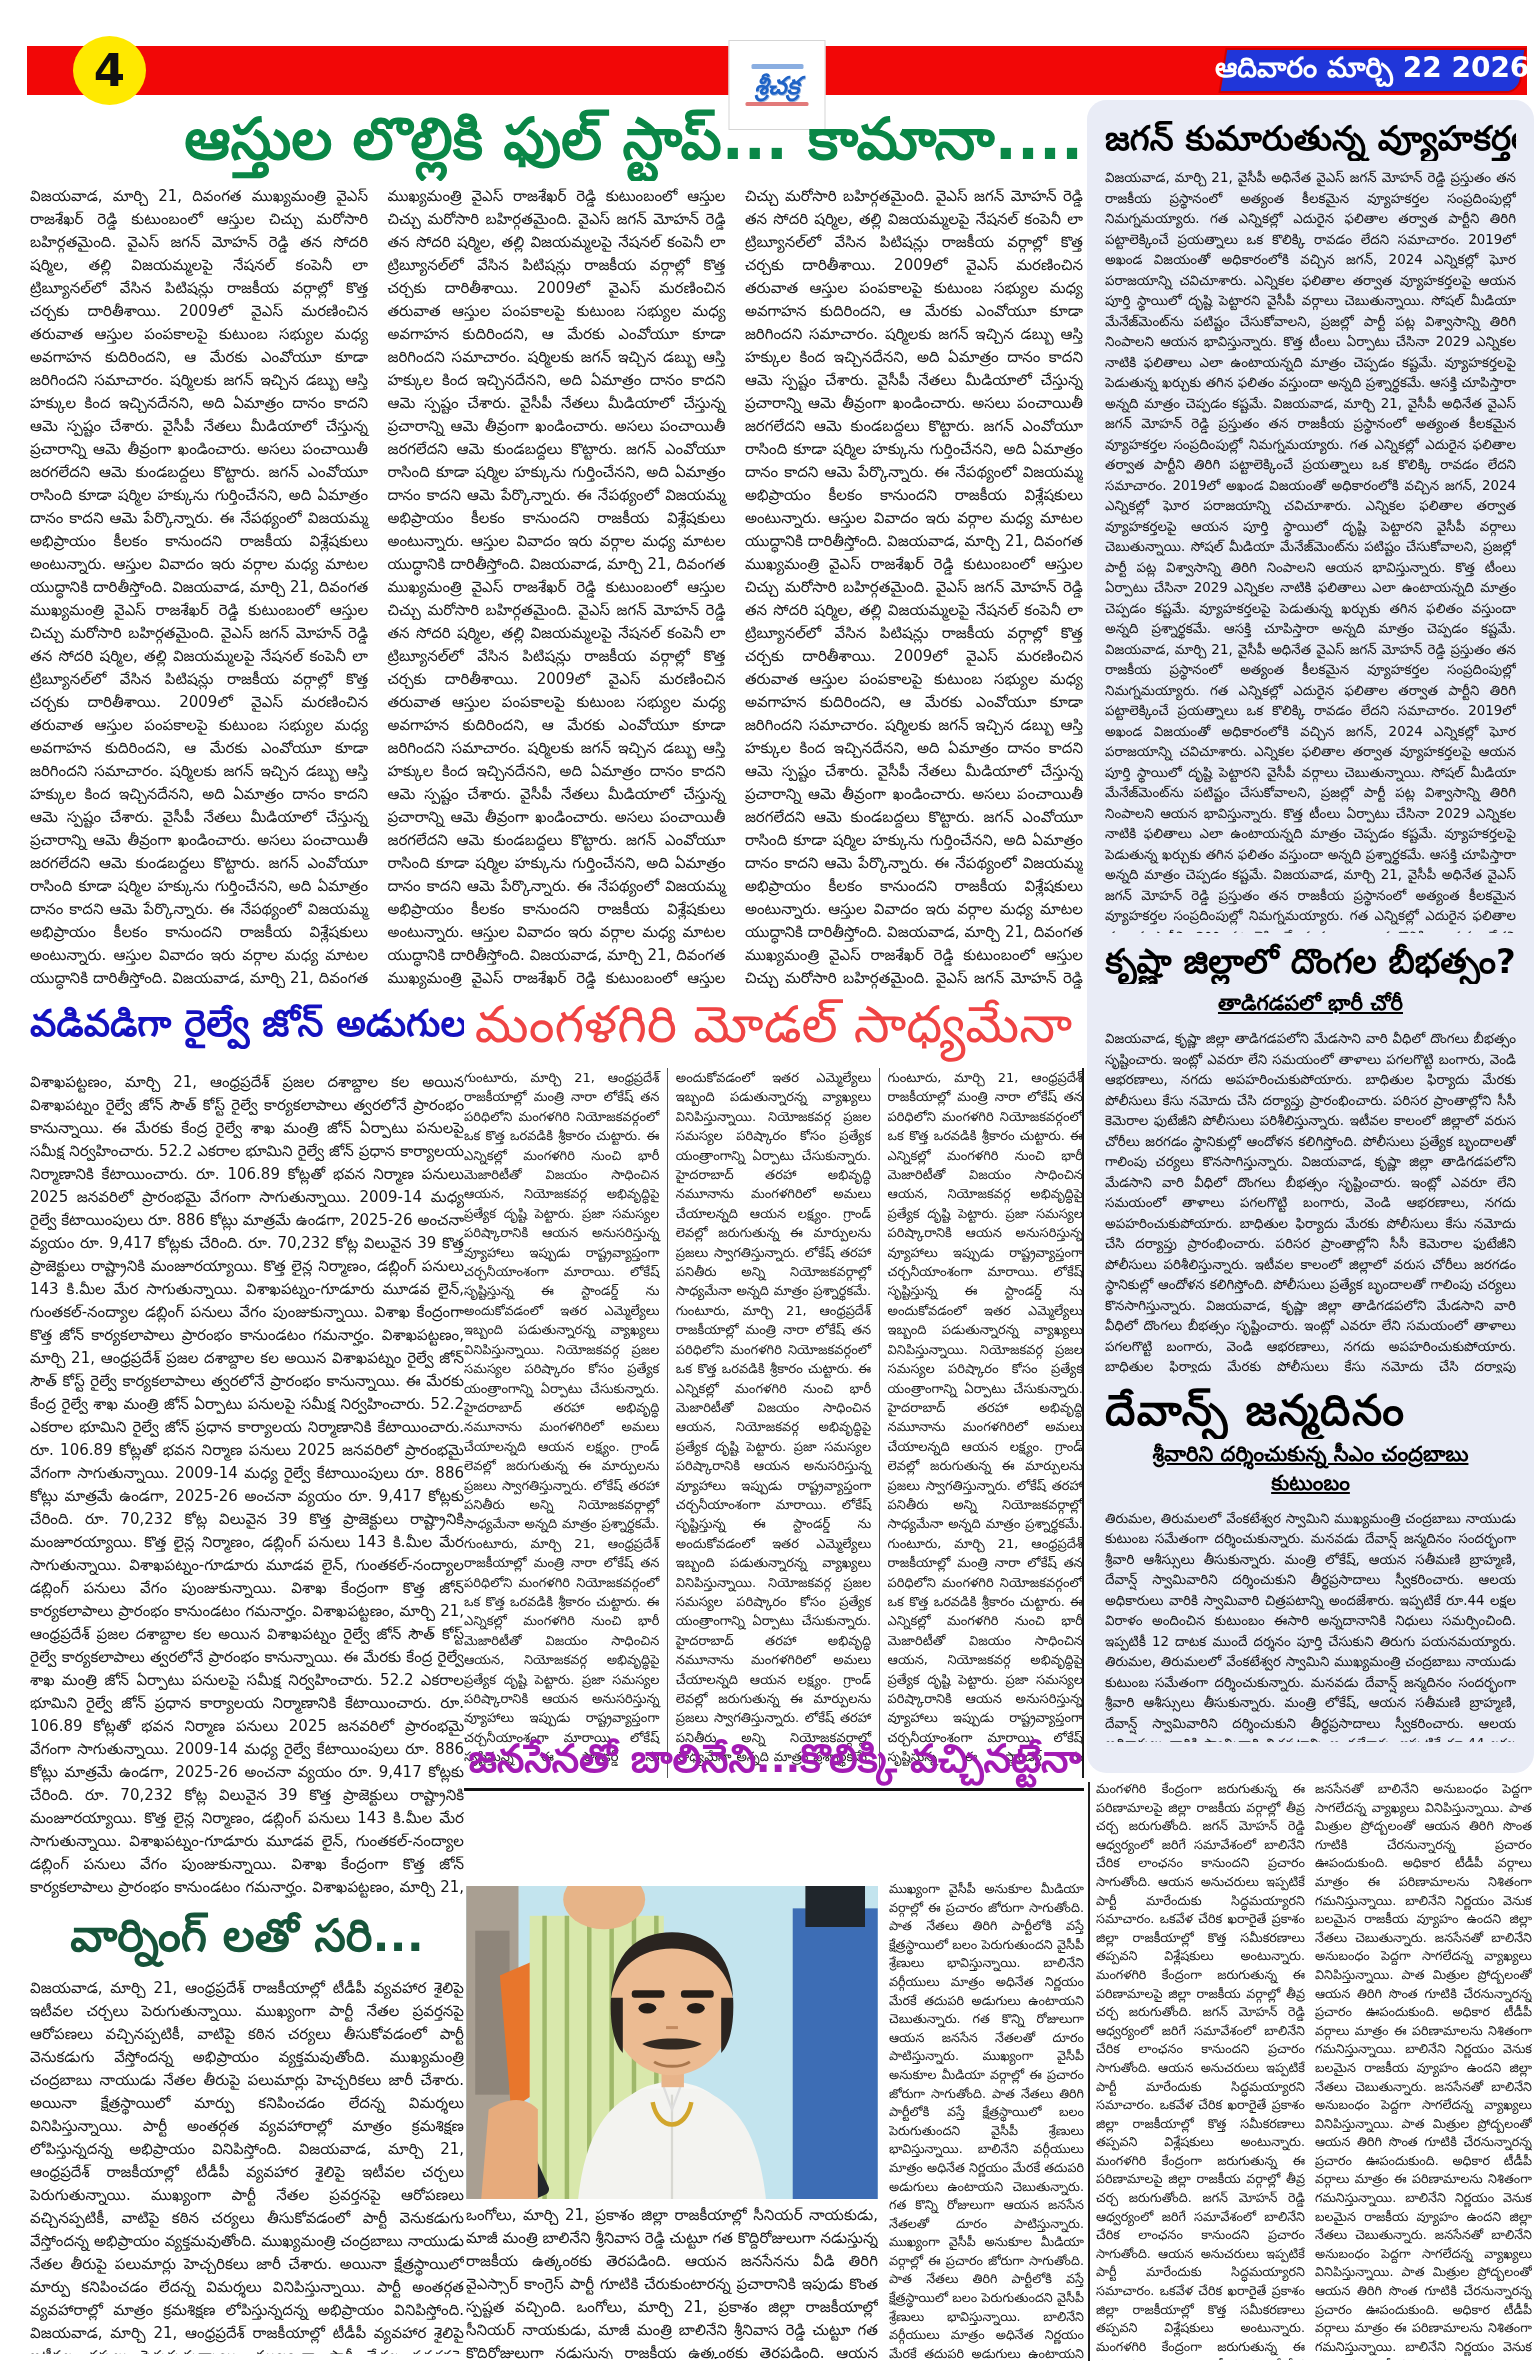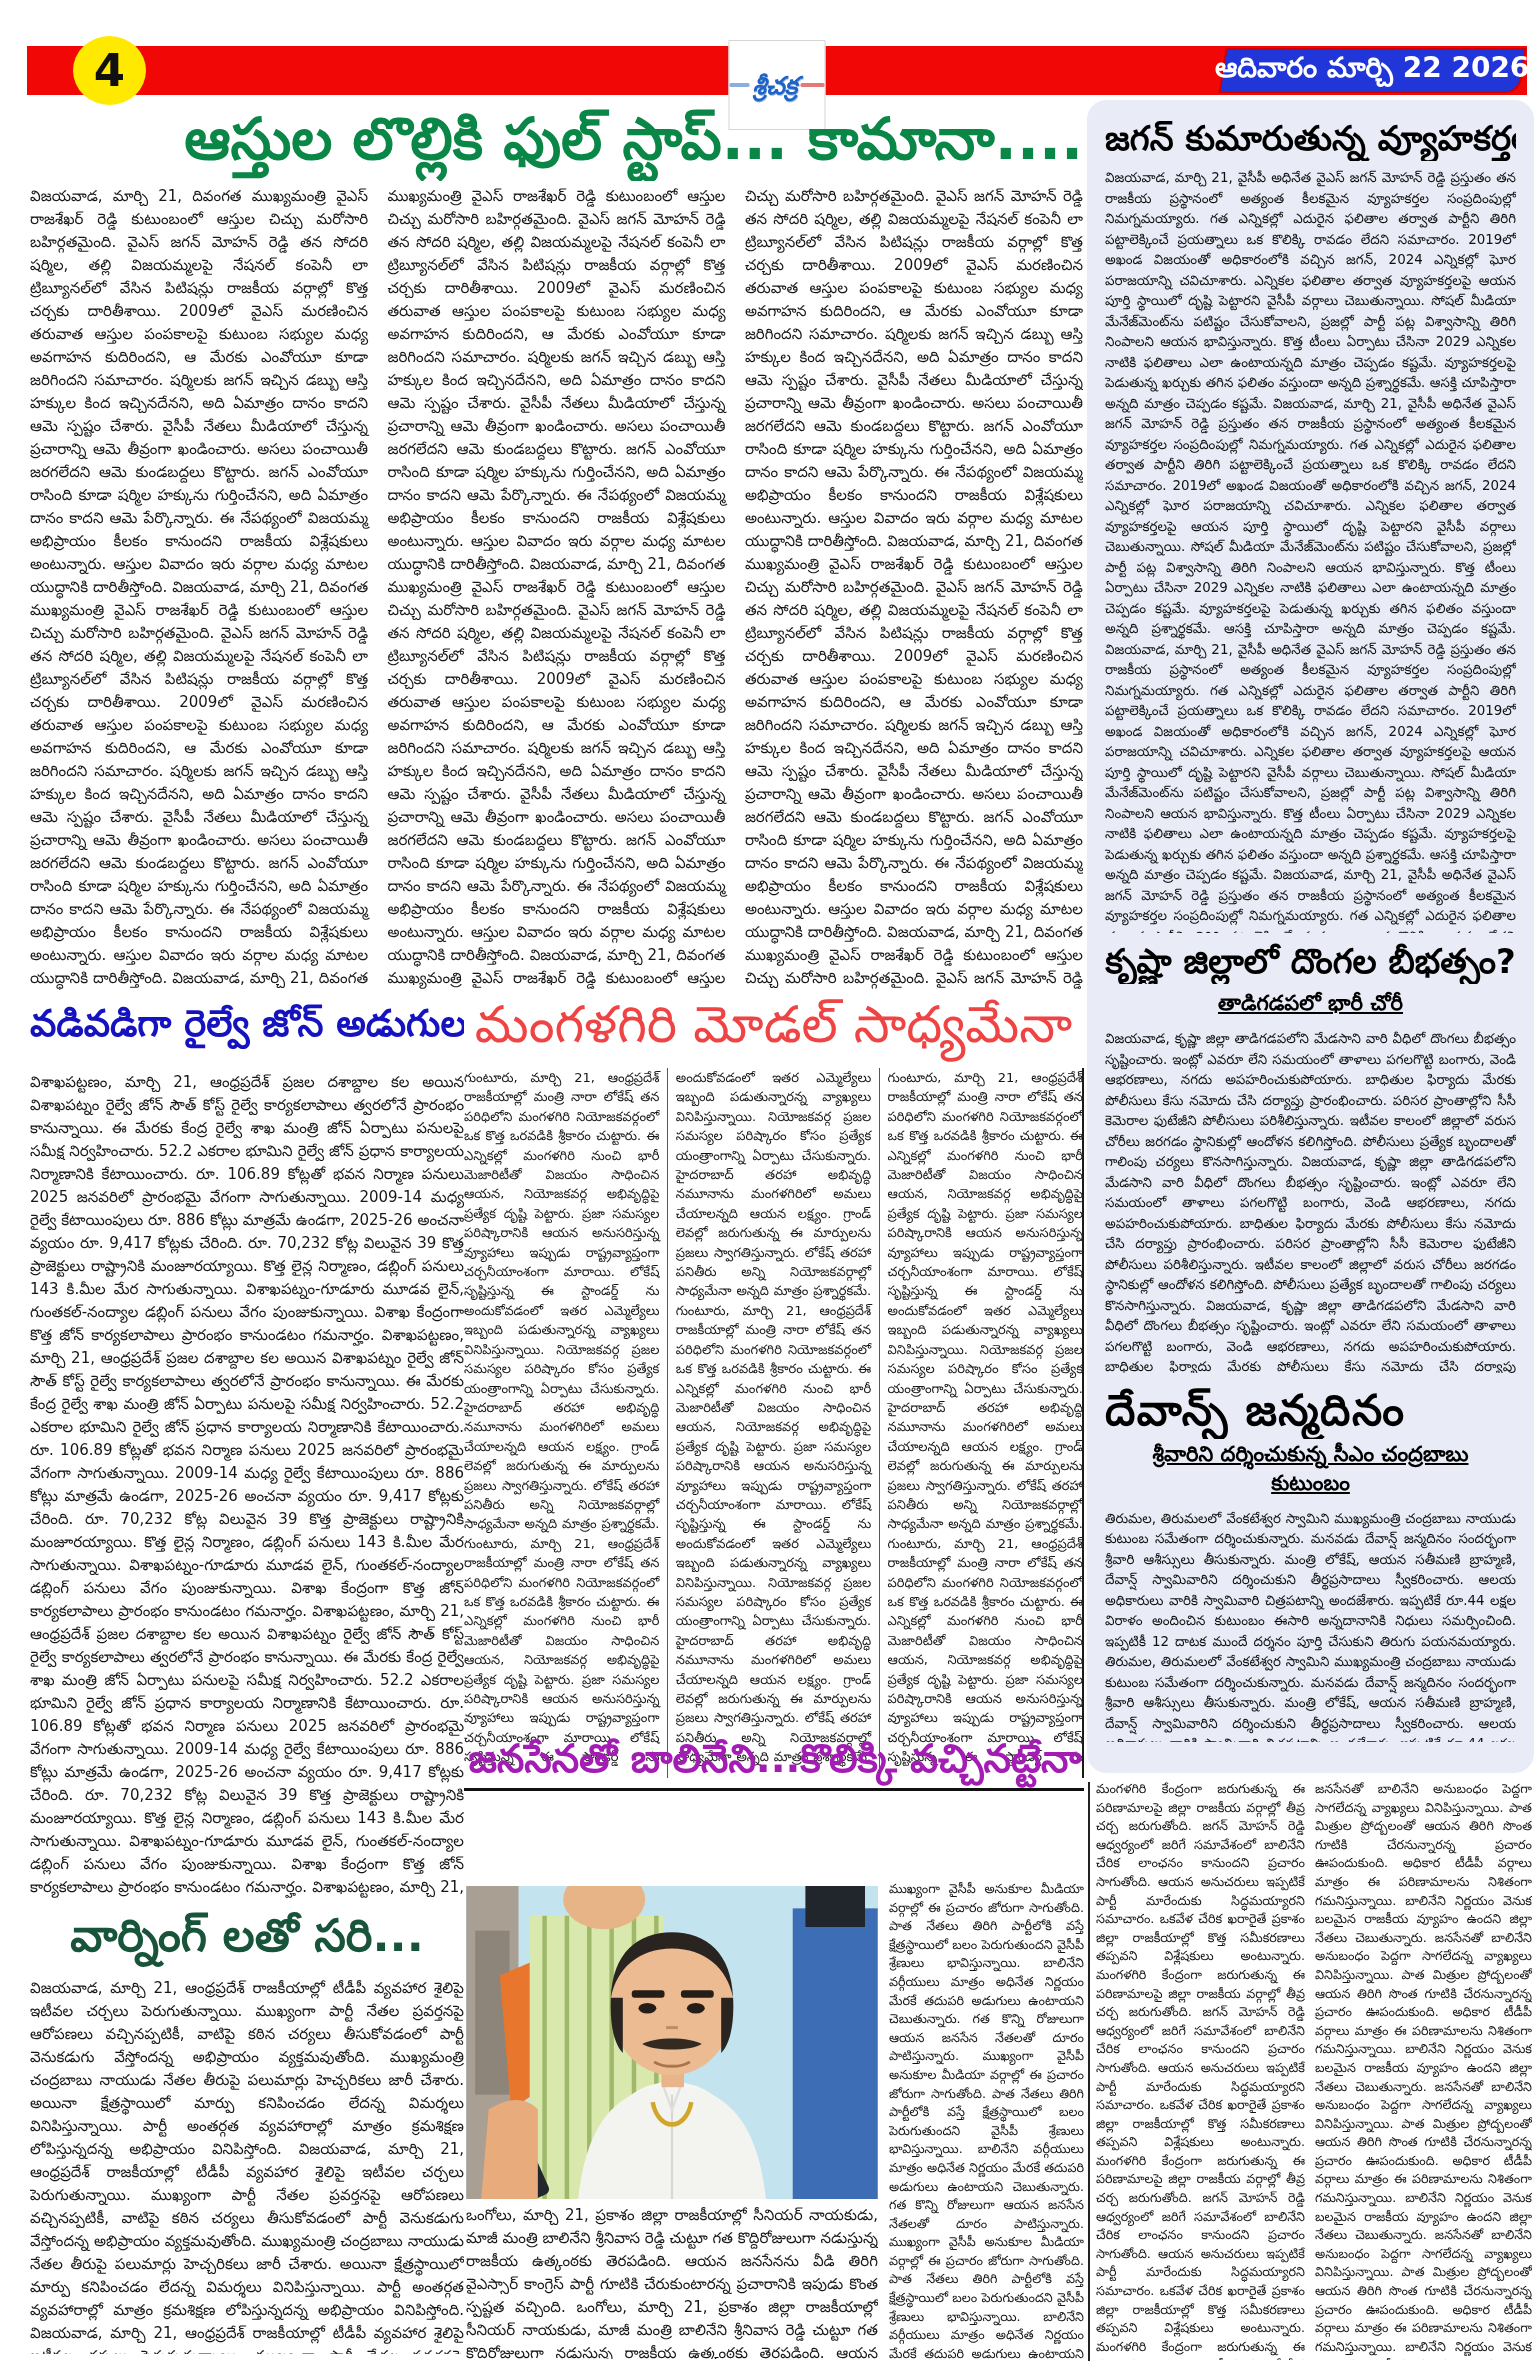--- a/index.html
+++ b/index.html
@@ -5,21 +5,21 @@
   html,body{margin:0;padding:0;background:#777;}
   .page{position:relative;width:1541px;height:2377px;background:#ffffff;
         font-family:"DejaVu Sans",sans-serif;overflow:hidden;color:#141414;}
 
   
   .header-bar{position:absolute;left:27px;top:46px;width:1500px;height:49px;background:#f20707;}
   .page-num{position:absolute;left:46px;top:-10.4px;width:73px;height:69px;background:#ffe900;
             border-radius:50%;display:flex;align-items:center;justify-content:center;
             font-size:45px;font-weight:bold;color:#101010;}
   .logo-box{position:absolute;left:50%;transform:translateX(-50%);top:-6px;width:95px;height:88px;
-            background:#ffffff;border:0.7px solid #d5d5d5;display:flex;
+            background:#ffffff;border:0.7px solid #d5d5d5;display:flex;flex-direction:column;
             align-items:center;justify-content:center;gap:3px;}
   .logo-topline{width:52px;height:4.5px;background:#2a6bc8;opacity:.55;border-radius:1.5px;}
   .logo-text{color:#1f63c6;font-weight:bold;font-size:24.6px;font-style:italic;line-height:27px;
              text-shadow:0.7px 0.7px 0 #9db9e0;}
   .logo-botline{width:63px;height:4.5px;background:#d23333;opacity:.65;border-radius:1.5px;}
   .date-box{position:absolute;right:4.5px;top:2.2px;width:301px;height:45px;background:#2036d9;
             border:2.2px solid #cf0000;transform:skewX(-9deg);display:flex;align-items:center;
             justify-content:center;box-sizing:border-box;border-radius:0 0 13.4px 0;}
   .date-text{transform:skewX(9deg);color:#ffffff;font-size:28px;font-weight:bold;white-space:nowrap;}
 

